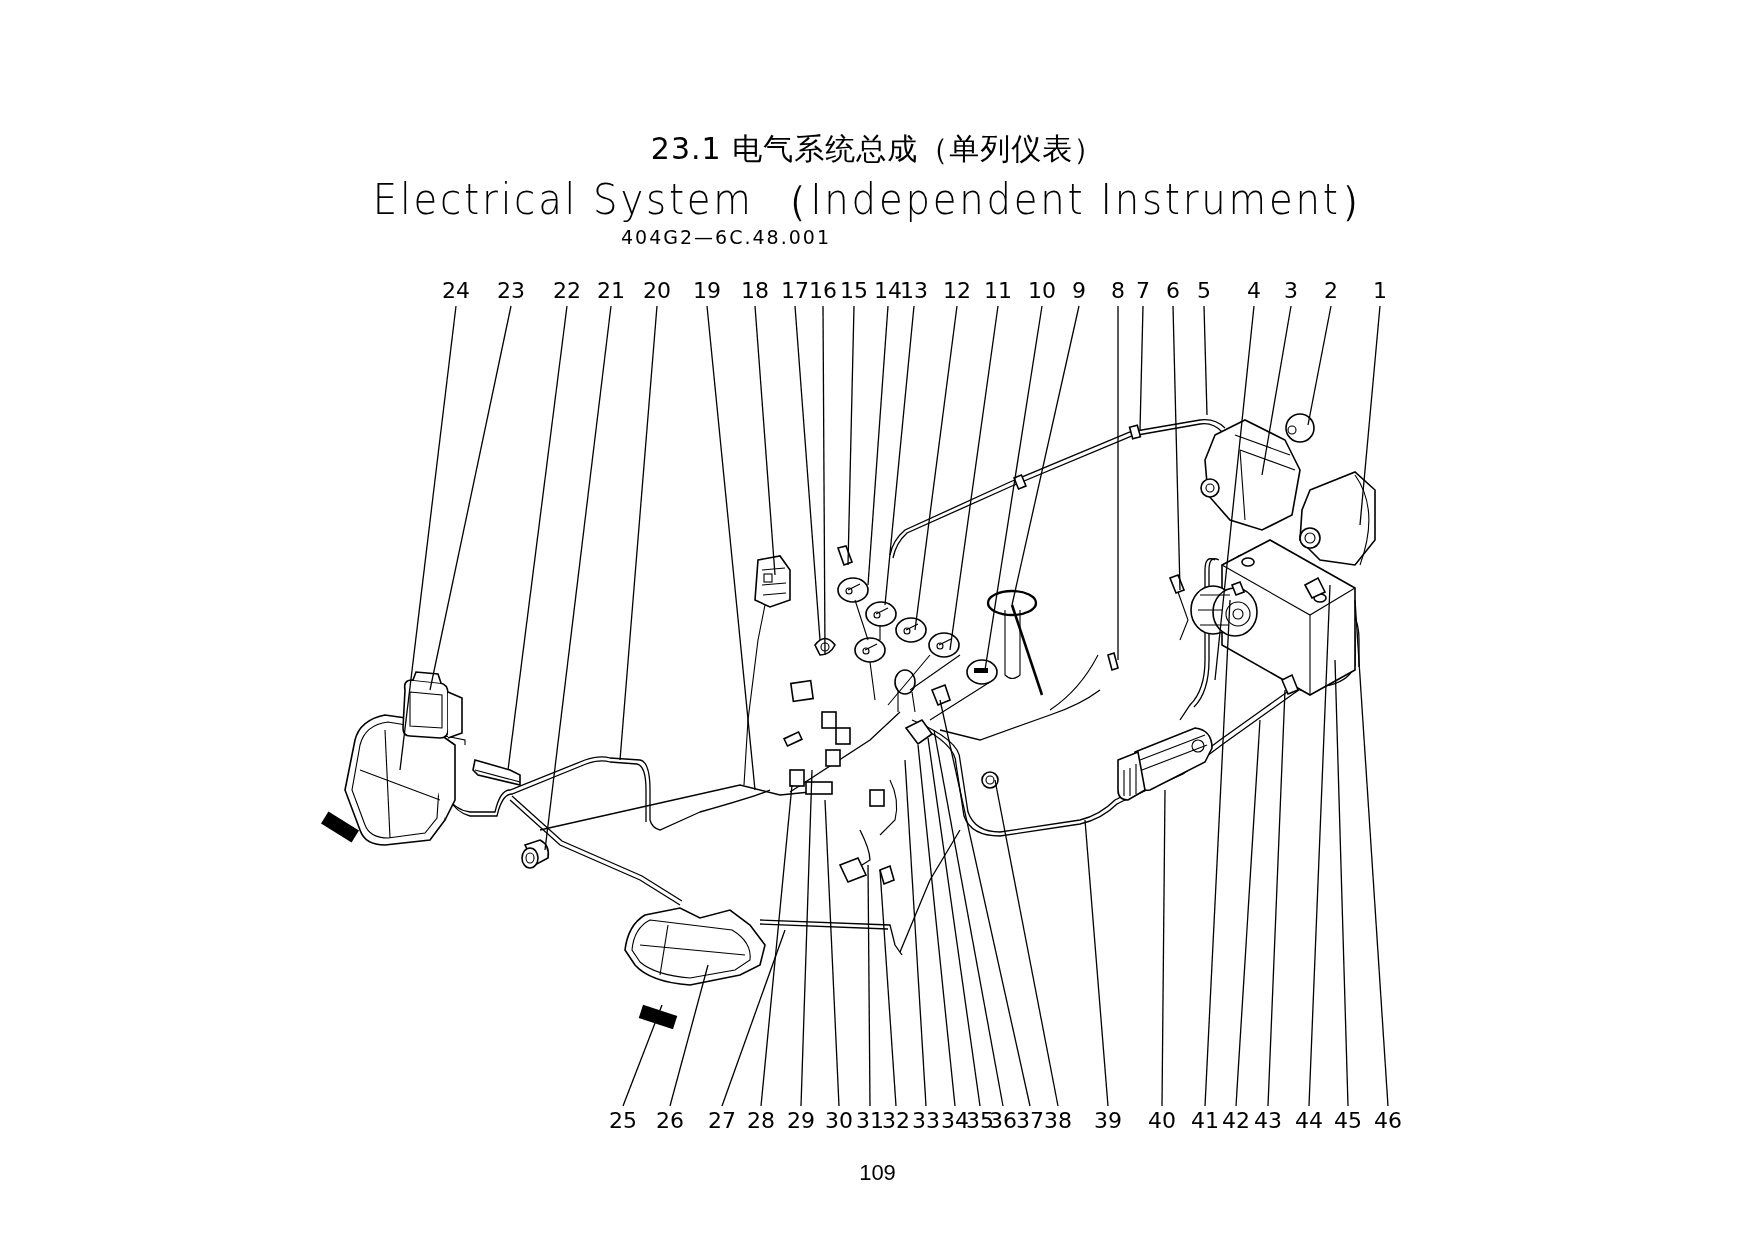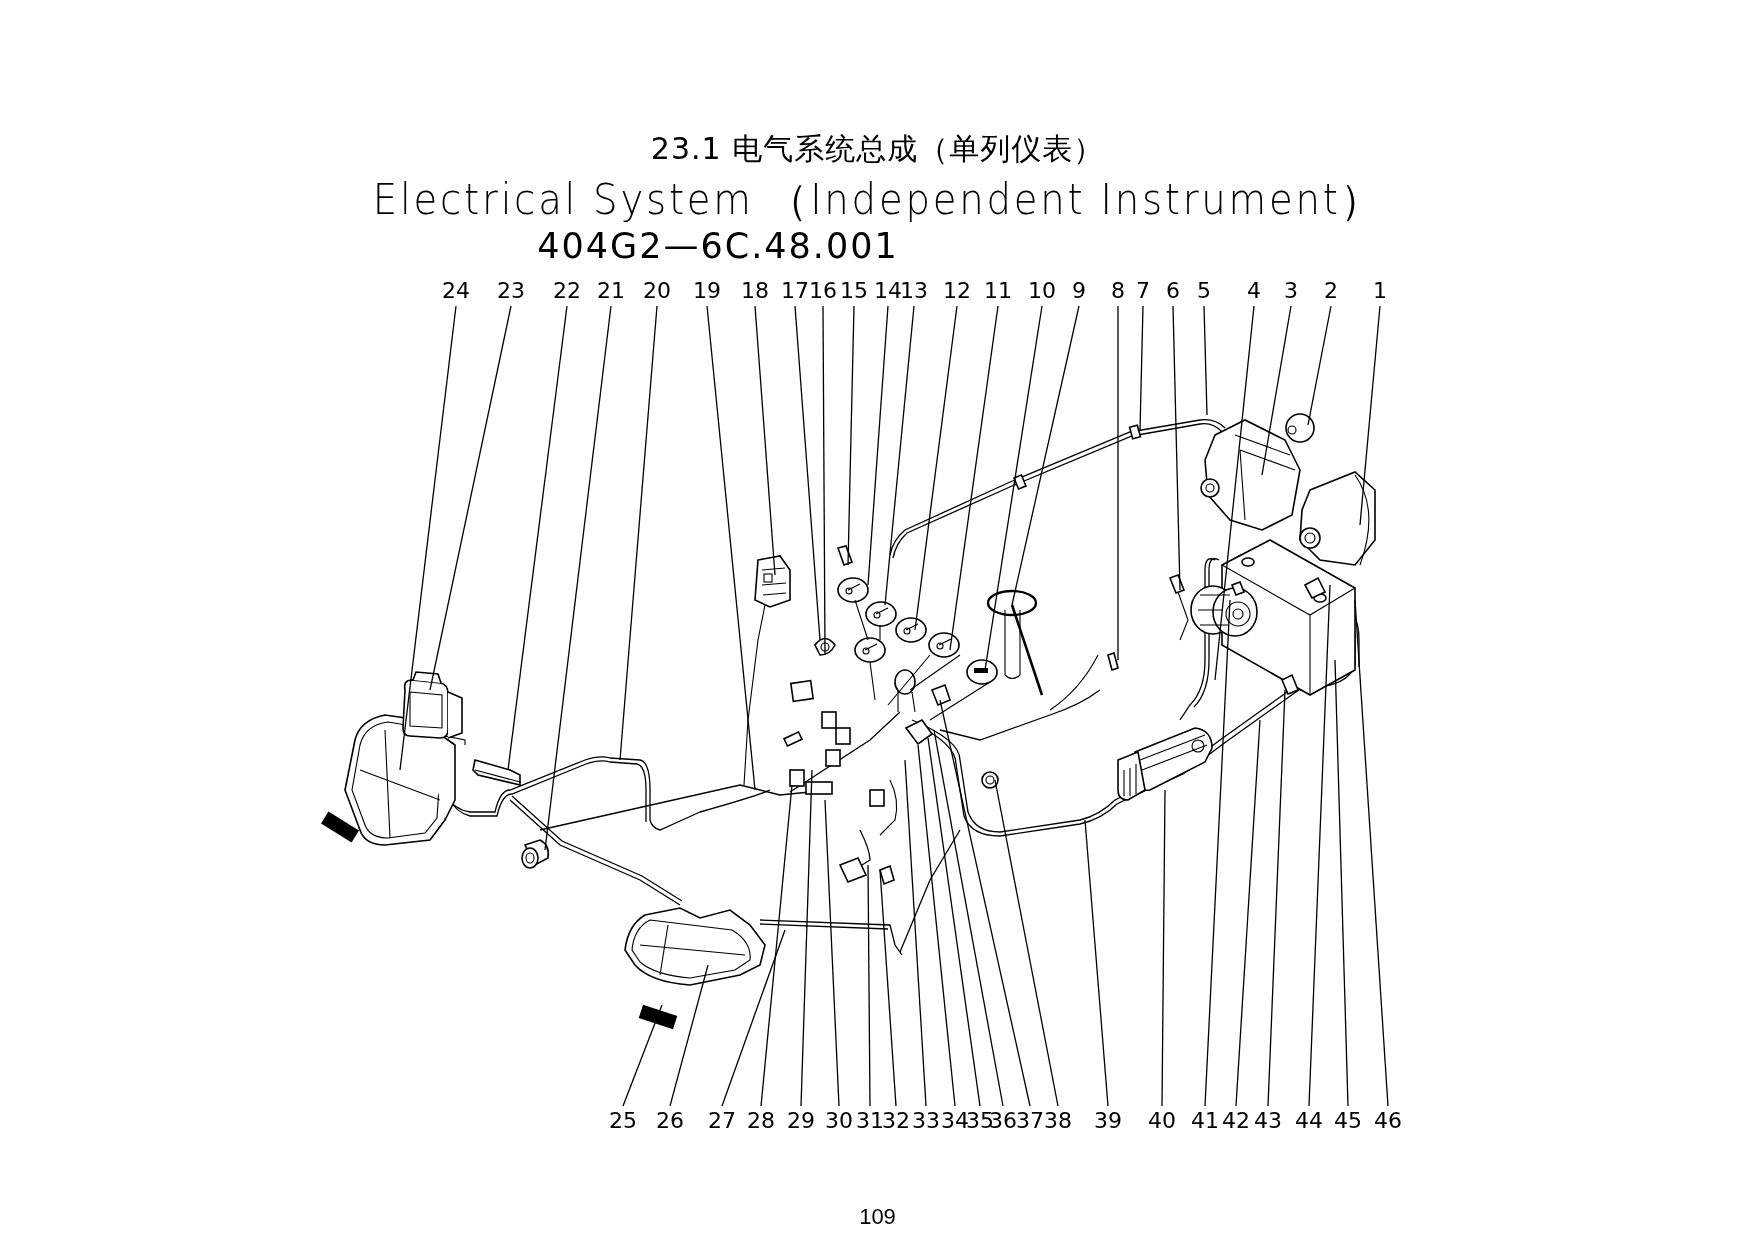--- a/index.html
+++ b/index.html
@@ -1,20 +1,20 @@
 <!DOCTYPE html>
 <html><head>
 <meta charset="utf-8">
 <style>
   html,body{margin:0;padding:0;background:#fff;}
   body{width:1755px;height:1241px;position:relative;overflow:hidden;font-family:"DejaVu Sans",sans-serif;color:#000;}
   .title-cn{position:absolute;left:0;width:1755px;top:122px;text-align:center;font-size:30px;font-family:"DejaVu Sans",sans-serif;font-weight:normal;letter-spacing:1px;margin-top:7px;}
   .title-en{position:absolute;left:0;width:1755px;top:172px;text-align:center;font-size:42px;font-family:"DejaVu Sans",sans-serif;font-weight:200;letter-spacing:3px;transform:scaleX(0.92);}
-  .part-no{position:absolute;left:1px;width:1434px;top:226px;text-align:center;font-size:35px;letter-spacing:2px;}
-  .page-no{position:absolute;left:0;width:1755px;top:1160px;text-align:center;font-size:22px;font-family:"Liberation Sans",sans-serif;margin-top:44px;}
+  .part-no{position:absolute;left:9px;width:1434px;top:226px;text-align:center;font-size:19px;letter-spacing:2px;}
+  .page-no{position:absolute;left:0;width:1755px;top:1160px;text-align:center;font-size:22px;font-family:"Liberation Sans",sans-serif;}
   svg.drawing{position:absolute;left:0;top:0;}
   .callout text{font-family:"DejaVu Sans",sans-serif;font-size:22px;text-anchor:middle;}
   .thin{stroke:#000;stroke-width:1.1;fill:none;}
   .thick{stroke:#000;stroke-width:2.6;fill:none;}
   .wire{stroke:#000;stroke-width:1.3;fill:none;}
   .part{stroke:#000;stroke-width:1.6;fill:#fff;}
 </style>
 </head>
 <body>
 

